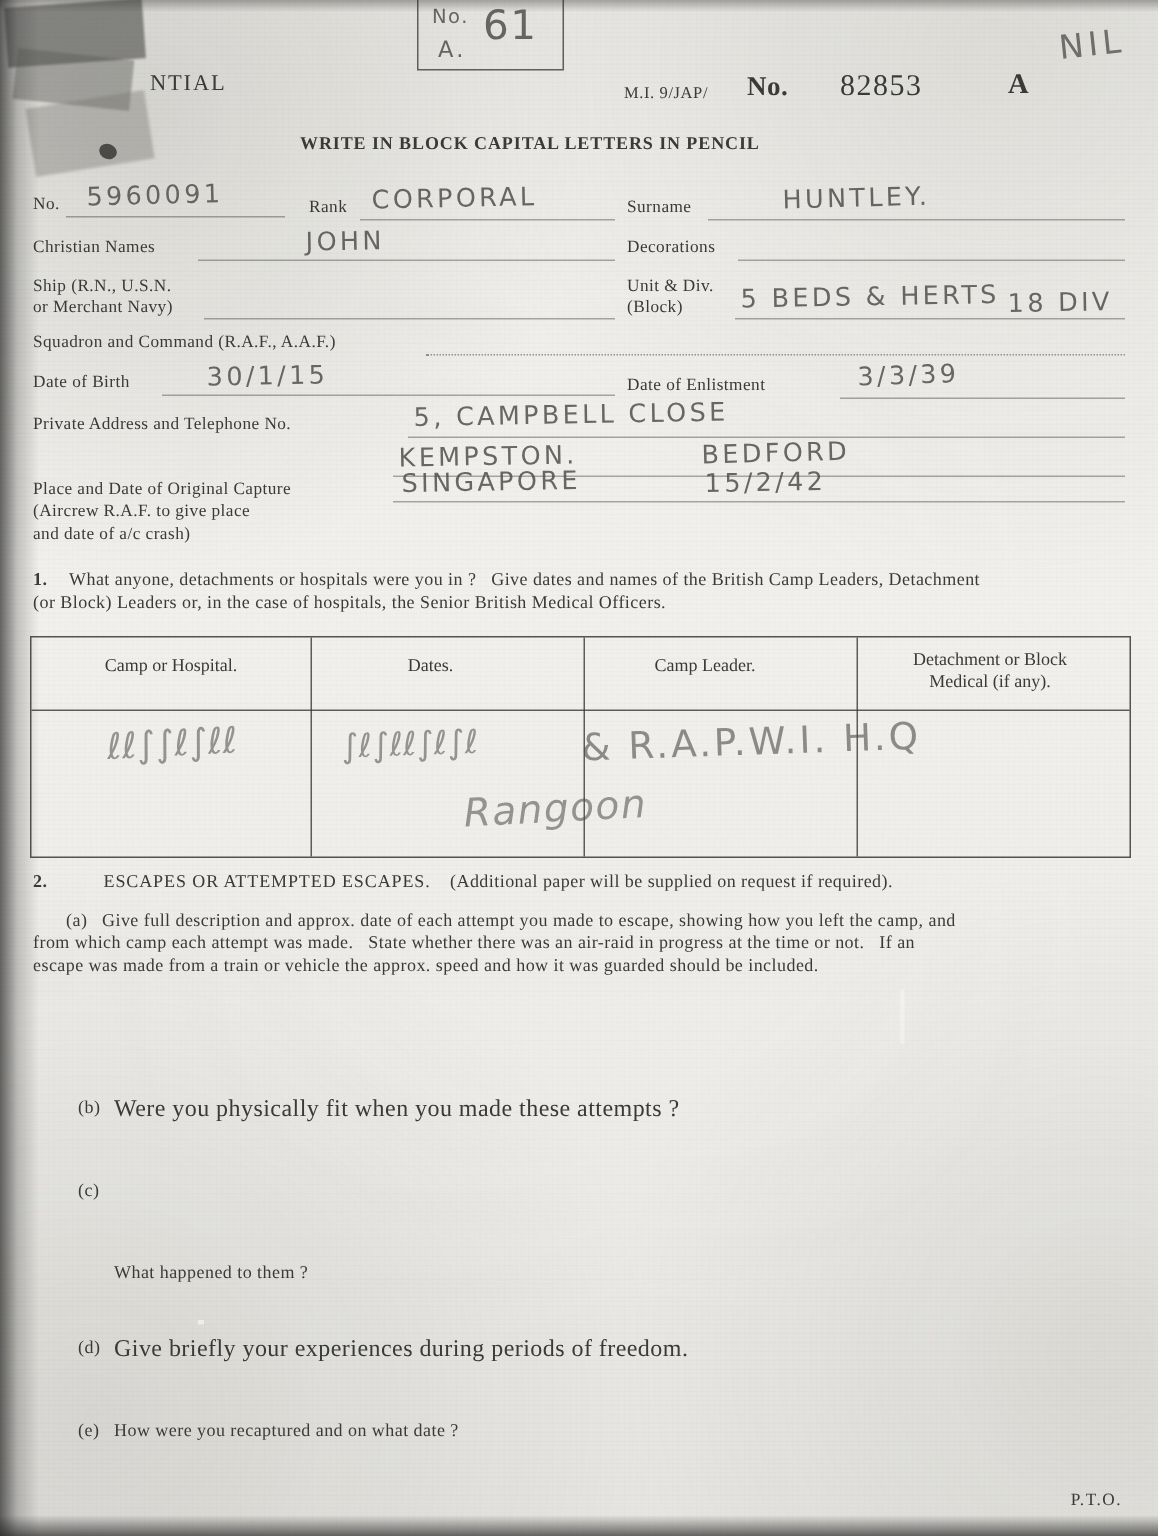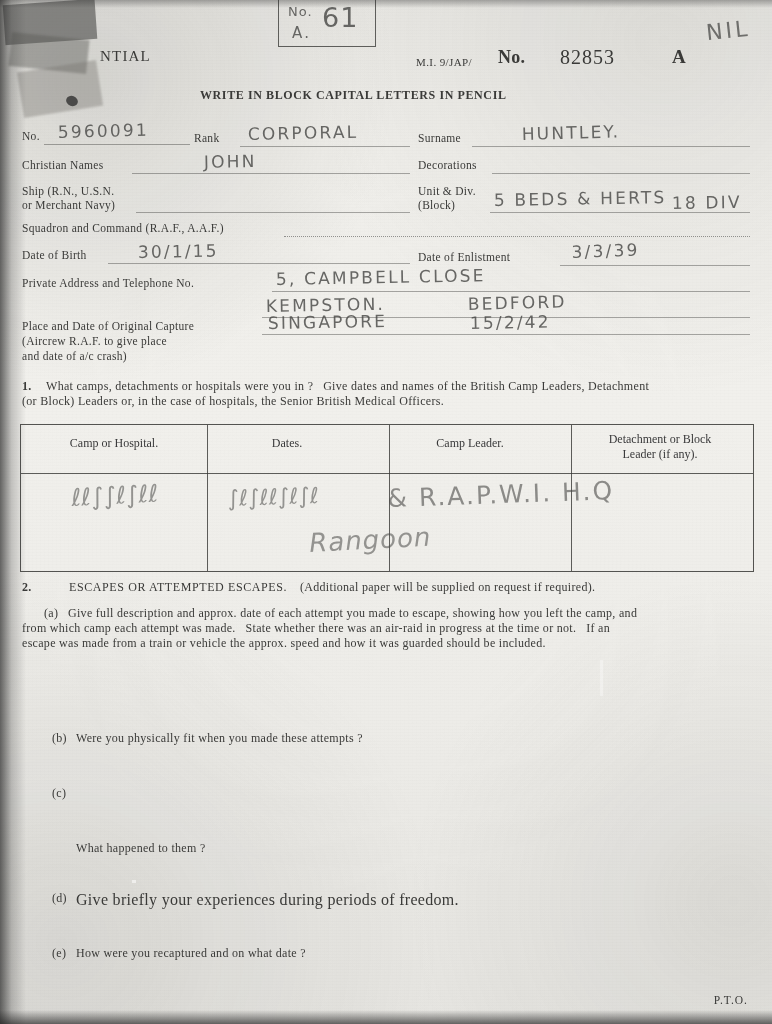--- a/index.html
+++ b/index.html
@@ -232,21 +232,21 @@
   <div class="print" style="left:672px; top:46px; font-size:19px; font-weight:bold;">A</div>
 
   <div class="nil">NIL</div>
 
   <div class="print" style="left:200px; top:88px; font-size:12px; font-weight:bold; letter-spacing:0.6px;">WRITE IN BLOCK CAPITAL LETTERS IN PENCIL</div>
 
   <div class="print small" style="left:22px; top:130px;">No.</div>
   <div class="rule" style="left:44px; top:144px; width:146px;"></div>
   <div class="hand big" style="left:58px; top:122px; transform:rotate(-1.5deg);">5960091</div>
 
-  <div class="print small" style="left:194px; top:132px;">Rank</div>
+  <div class="print small" style="left:206px; top:132px;">Rank</div>
   <div class="rule" style="left:240px; top:146px; width:170px;"></div>
   <div class="hand big" style="left:248px; top:124px; transform:rotate(-1.2deg);">CORPORAL</div>
 
   <div class="print small" style="left:418px; top:132px;">Surname</div>
   <div class="rule" style="left:472px; top:146px; width:278px;"></div>
   <div class="hand big" style="left:522px; top:124px; transform:rotate(-1.5deg);">HUNTLEY.</div>
 
   <div class="print small" style="left:22px; top:159px;">Christian Names</div>
   <div class="rule" style="left:132px; top:173px; width:278px;"></div>
   <div class="hand big" style="left:204px; top:152px; transform:rotate(-1deg);">JOHN</div>
@@ -287,52 +287,52 @@
   <div class="hand big" style="left:468px; top:294px; transform:rotate(-1.5deg);">BEDFORD</div>
 
   <div class="print small" style="left:22px; top:320px;">Place and Date of Original Capture</div>
   <div class="print small" style="left:22px; top:335px;">(Aircrew R.A.F. to give place</div>
   <div class="print small" style="left:22px; top:350px;">and date of a/c crash)</div>
   <div class="rule" style="left:262px; top:334px; width:488px;"></div>
   <div class="hand big" style="left:268px; top:313px; transform:rotate(-1deg);">SINGAPORE</div>
   <div class="hand big" style="left:470px; top:313px; transform:rotate(-1deg);">15/2/42</div>
 
   <div class="print" style="left:22px; top:379px; font-size:12px; font-weight:bold;">1.</div>
-  <div class="print" style="left:46px; top:379px; font-size:12px;">What camps, detachments or hospitals were you in ?   Give dates and names of the British Camp Leaders, Detachment</div>
+  <div class="print" style="left:46px; top:379px; font-size:12px;">What anyone, detachments or hospitals were you in ?   Give dates and names of the British Camp Leaders, Detachment</div>
   <div class="print" style="left:22px; top:394px; font-size:12px;">(or Block) Leaders or, in the case of hospitals, the Senior British Medical Officers.</div>
 
   <div class="tbl">
     <div class="vline" style="left:186px;"></div>
     <div class="vline" style="left:368px;"></div>
     <div class="vline" style="left:550px;"></div>
     <div class="hline" style="top:48px;"></div>
   </div>
 
   <div class="thcell" style="left:34px; top:436px; width:160px;">Camp or Hospital.</div>
   <div class="thcell" style="left:206px; top:436px; width:162px;">Dates.</div>
   <div class="thcell" style="left:390px; top:436px; width:160px;">Camp Leader.</div>
   <div class="thcell" style="left:572px; top:432px; width:176px; line-height:15px; white-space:pre-line;">Detachment or Block
-Leader (if any).</div>
+Medical (if any).</div>
 
   <div class="hand" style="left:72px; top:484px; font-size:24px; letter-spacing:0px; opacity:.55; font-style:italic; transform:rotate(-3deg);">ℓℓ∫∫ℓ∫ℓℓ</div>
   <div class="hand" style="left:228px; top:486px; font-size:22px; letter-spacing:0px; opacity:.55; font-style:italic; transform:rotate(-2deg);">∫ℓ∫ℓℓ∫ℓ∫ℓ</div>
   <div class="hand" style="left:388px; top:484px; font-size:25px; letter-spacing:2px; opacity:.6; transform:rotate(-2deg);">&amp; R.A.P.W.I. H.Q</div>
   <div class="hand" style="left:310px; top:528px; font-size:26px; letter-spacing:1px; opacity:.55; font-style:italic; transform:rotate(-3deg);">Rangoon</div>
 
   <div class="print" style="left:22px; top:580px; font-size:12px; font-weight:bold;">2.</div>
   <div class="print" style="left:46px; top:580px; font-size:12px; letter-spacing:0.6px;margin-left:23px;">ESCAPES OR ATTEMPTED ESCAPES.</div>
   <div class="print" style="left:300px; top:580px; font-size:12px;">(Additional paper will be supplied on request if required).</div>
 
   <div class="print" style="left:44px; top:606px; font-size:12px;">(a)</div>
   <div class="print" style="left:68px; top:606px; font-size:12px;">Give full description and approx. date of each attempt you made to escape, showing how you left the camp, and</div>
   <div class="print" style="left:22px; top:621px; font-size:12px;">from which camp each attempt was made.   State whether there was an air-raid in progress at the time or not.   If an</div>
   <div class="print" style="left:22px; top:636px; font-size:12px;">escape was made from a train or vehicle the approx. speed and how it was guarded should be included.</div>
 
   <div class="print" style="left:52px; top:731px; font-size:12px;">(b)</div>
-  <div class="print" style="left:76px; top:731px; font-size:12px;">Were you physically fit when you made these attempts ?</div>
+  <div class="print" style="left:76px; top:731px; font-size:16px;">Were you physically fit when you made these attempts ?</div>
 
   <div class="print" style="left:52px; top:786px; font-size:12px;">(c)</div>
 
   <div class="print" style="left:76px; top:841px; font-size:12px;">What happened to them ?</div>
 
   <div class="print" style="left:52px; top:891px; font-size:12px;">(d)</div>
   <div class="print" style="left:76px; top:891px; font-size:16px;">Give briefly your experiences during periods of freedom.</div>
 
   <div class="print" style="left:52px; top:946px; font-size:12px;">(e)</div>
   <div class="print" style="left:76px; top:946px; font-size:12px;">How were you recaptured and on what date ?</div>

